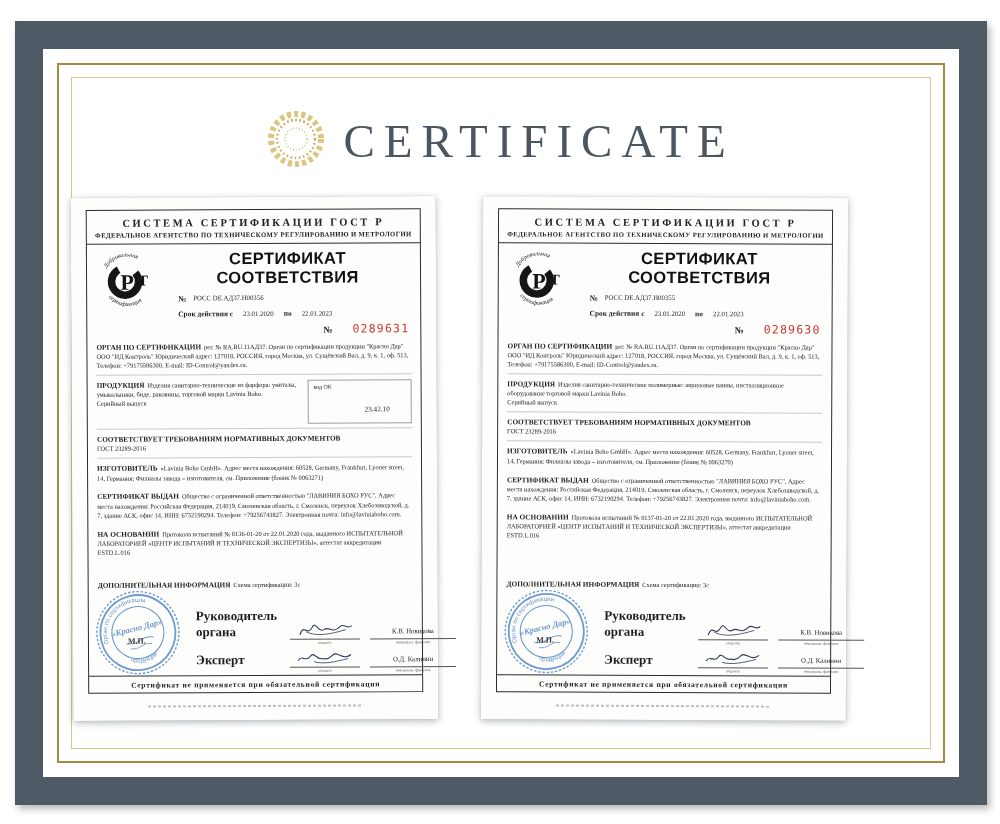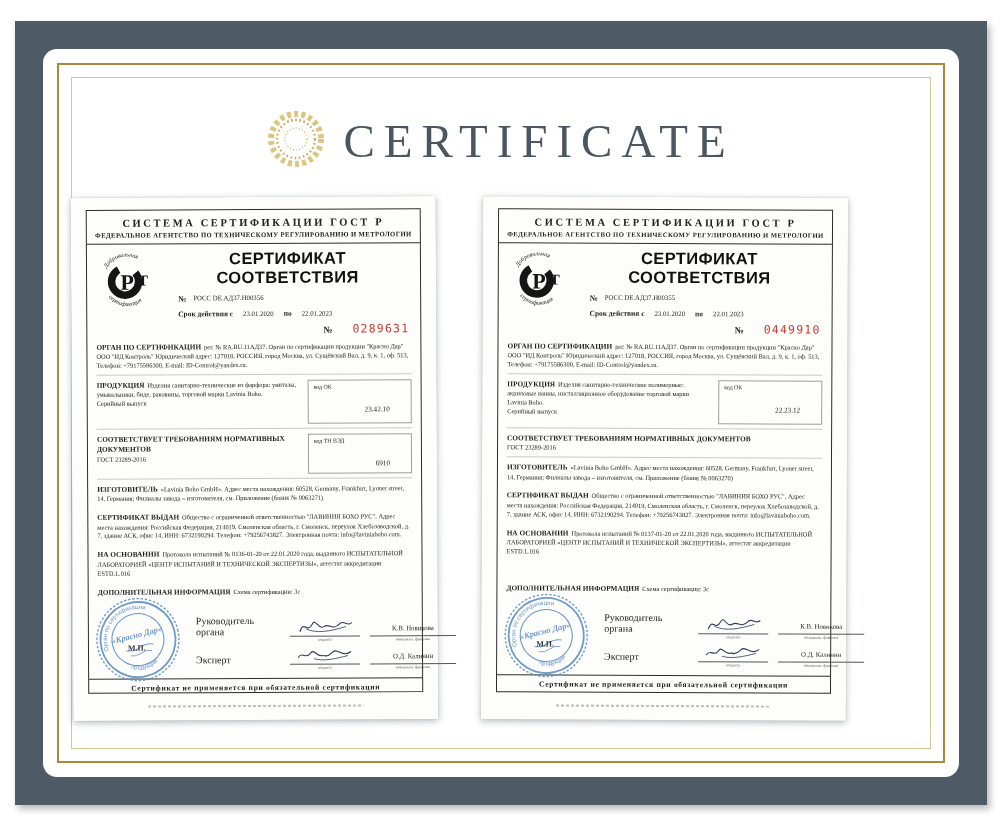--- a/index.html
+++ b/index.html
@@ -5,21 +5,21 @@
   html,body{margin:0;padding:0;}
   body{
     width:1000px;height:824px;position:relative;background:#ffffff;
     font-family:"Liberation Serif", serif;overflow:hidden;
   }
   
   .frame{
     position:absolute;left:15px;top:21px;right:13px;bottom:19px;
     background:#4e5a66;box-shadow:3px 4px 7px rgba(0,0,0,.28);
   }
-  .frame-inner{position:absolute;inset:28px;background:#ffffff;border-radius:14px;}
+  .frame-inner{position:absolute;inset:28px;background:#ffffff;}
   .gold-outer{position:absolute;inset:14px;border:2px solid #a8893e;}
   .gold-inner{position:absolute;inset:12px;border:1px solid #d9c68f;}
   .content{position:absolute;inset:0;}
 
   
   .hdr{display:flex;align-items:center;justify-content:center;gap:18px;margin-top:32px;}
   .hdr-title{font-size:47px;letter-spacing:9px;color:#4b5661;font-weight:normal;}
 
   
   .certs{display:flex;justify-content:flex-start;gap:45px;margin-top:25px;}
@@ -60,21 +60,21 @@
   .code-box.mid{height:34px;}
   .code-label{font-size:5.9px;display:block;}
   .code-val{font-size:7.2px;text-align:right;padding-right:16px;margin-top:14px;display:block;}
 
   .extra{margin-top:auto;}
   .sig-area{position:relative;min-height:68px;margin-top:2px;}
   .stamp{position:absolute;left:-4px;top:-8px;width:88px;height:88px;transform:rotate(-14deg);opacity:.88;}
   .mp{position:absolute;left:30px;top:40px;font-size:8px;font-weight:bold;color:#333;}
   .sig-rows{margin-left:98px;}
   .sig-row{display:flex;align-items:flex-end;gap:10px;margin-top:12px;}
-  .role{font-weight:normal;font-size:10px;width:84px;flex:none;}
+  .role{font-weight:bold;font-size:13px;width:84px;flex:none;}
   .sig-cell{width:70px;flex:none;border-bottom:1px solid #555;position:relative;height:15px;}
   .sig-cell svg{position:absolute;bottom:0;left:4px;}
   .name-cell{width:86px;flex:none;border-bottom:1px solid #555;position:relative;text-align:center;font-size:6.8px;height:11px;}
   .cap{position:absolute;top:100%;left:0;width:100%;text-align:center;font-size:4px;color:#555;margin-top:1px;}
   .footer-note{
     border-top:1px solid #2b2b2b;margin:7px -9px 0;text-align:center;
     font-weight:bold;font-size:7.5px;letter-spacing:.7px;padding:4px 2px 3px;color:#222;
   }
   .fineprint{position:absolute;bottom:13px;left:0;right:0;display:flex;justify-content:center;}
   .fineprint-bar{
@@ -165,24 +165,20 @@
               <span class="code-val">23.42.10</span>
             </div>
           </div>
         </div>
 
         <div class="sec sep">
           <div class="row2">
             <div class="txt">
               <div><b class="lbl">СООТВЕТСТВУЕТ ТРЕБОВАНИЯМ НОРМАТИВНЫХ ДОКУМЕНТОВ</b></div>
               <div>ГОСТ 23289-2016</div>
-            </div>
-            <div class="code-box mid">
-              <span class="code-label">код ТН ВЭД</span>
-              <span class="code-val">6910</span>
             </div>
           </div>
         </div>
 
         <div class="sec">
           <b class="lbl">ИЗГОТОВИТЕЛЬ</b><span>«Lavinia Boho GmbH». Адрес места нахождения: 60528, Germany, Frankfurt, Lyoner street, 14, Германия; Филиалы завода – изготовителя, см. Приложение (бланк № 0063271)</span>
         </div>
 
         <div class="sec">
           <b class="lbl">СЕРТИФИКАТ ВЫДАН</b><span>Общество с ограниченной ответственностью "ЛАВИНИЯ БОХО РУС", Адрес места нахождения: Российская Федерация, 214019, Смоленская область, г. Смоленск, переулок Хлебозаводской, д. 7, здание АСК, офис 14, ИНН: 6732190294. Телефон: +79256743827. Электронная почта: info@laviniaboho.com.</span>
@@ -278,38 +274,34 @@
               <span>РОСС DE.АД37.Н00355</span>
             </div>
             <div class="validity-row">
               <b>Срок действия с</b>
               <span>23.01.2020</span>
               <b>по</b>
               <span>22.01.2023</span>
             </div>
             <div class="blank-row">
               <span class="blank-label">№</span>
-              <span class="blank-no">0449910</span>
+              <span class="blank-no">0289630</span>
             </div>
           </div>
         </div>
 
         <div class="sec sep">
           <b class="lbl">ОРГАН ПО СЕРТИФИКАЦИИ</b><span>рег. № RA.RU.11АД37. Орган по сертификации продукции "Красно Дар" ООО "ИД Контроль" Юридический адрес: 127018, РОССИЯ, город Москва, ул. Сущёвский Вал, д. 9, к. 1, оф. 513, Телефон: +79175586300, E-mail: ID-Control@yandex.ru.</span>
         </div>
 
         <div class="sec sep">
           <div class="row2">
             <div class="txt">
               <b class="lbl">ПРОДУКЦИЯ</b><span>Изделия санитарно-технические полимерные: акриловые ванны, инсталляционное оборудование торговой марки Lavinia Boho.</span>
               <div>Серийный выпуск</div>
-            </div>
-            <div class="code-box tall">
-              <span class="code-label">код ОК</span>
-              <span class="code-val">22.23.12</span>
             </div>
           </div>
         </div>
 
         <div class="sec sep">
           <div class="row2">
             <div class="txt">
               <div><b class="lbl">СООТВЕТСТВУЕТ ТРЕБОВАНИЯМ НОРМАТИВНЫХ ДОКУМЕНТОВ</b></div>
               <div>ГОСТ 23289-2016</div>
             </div>

